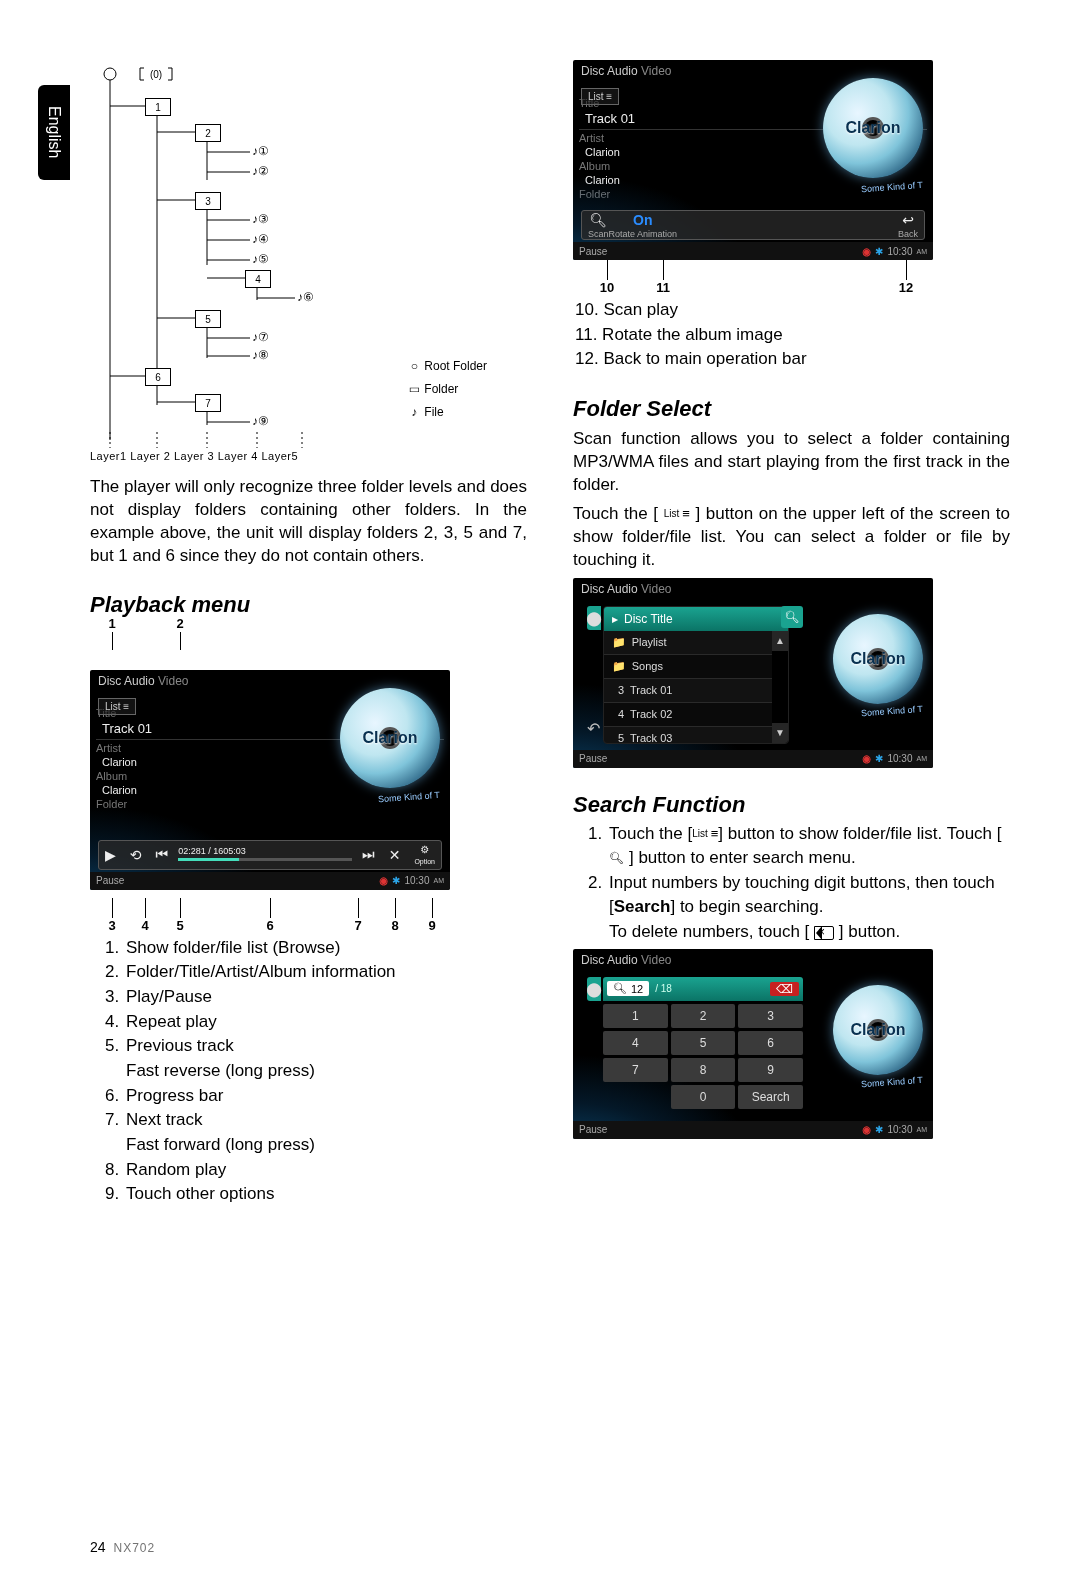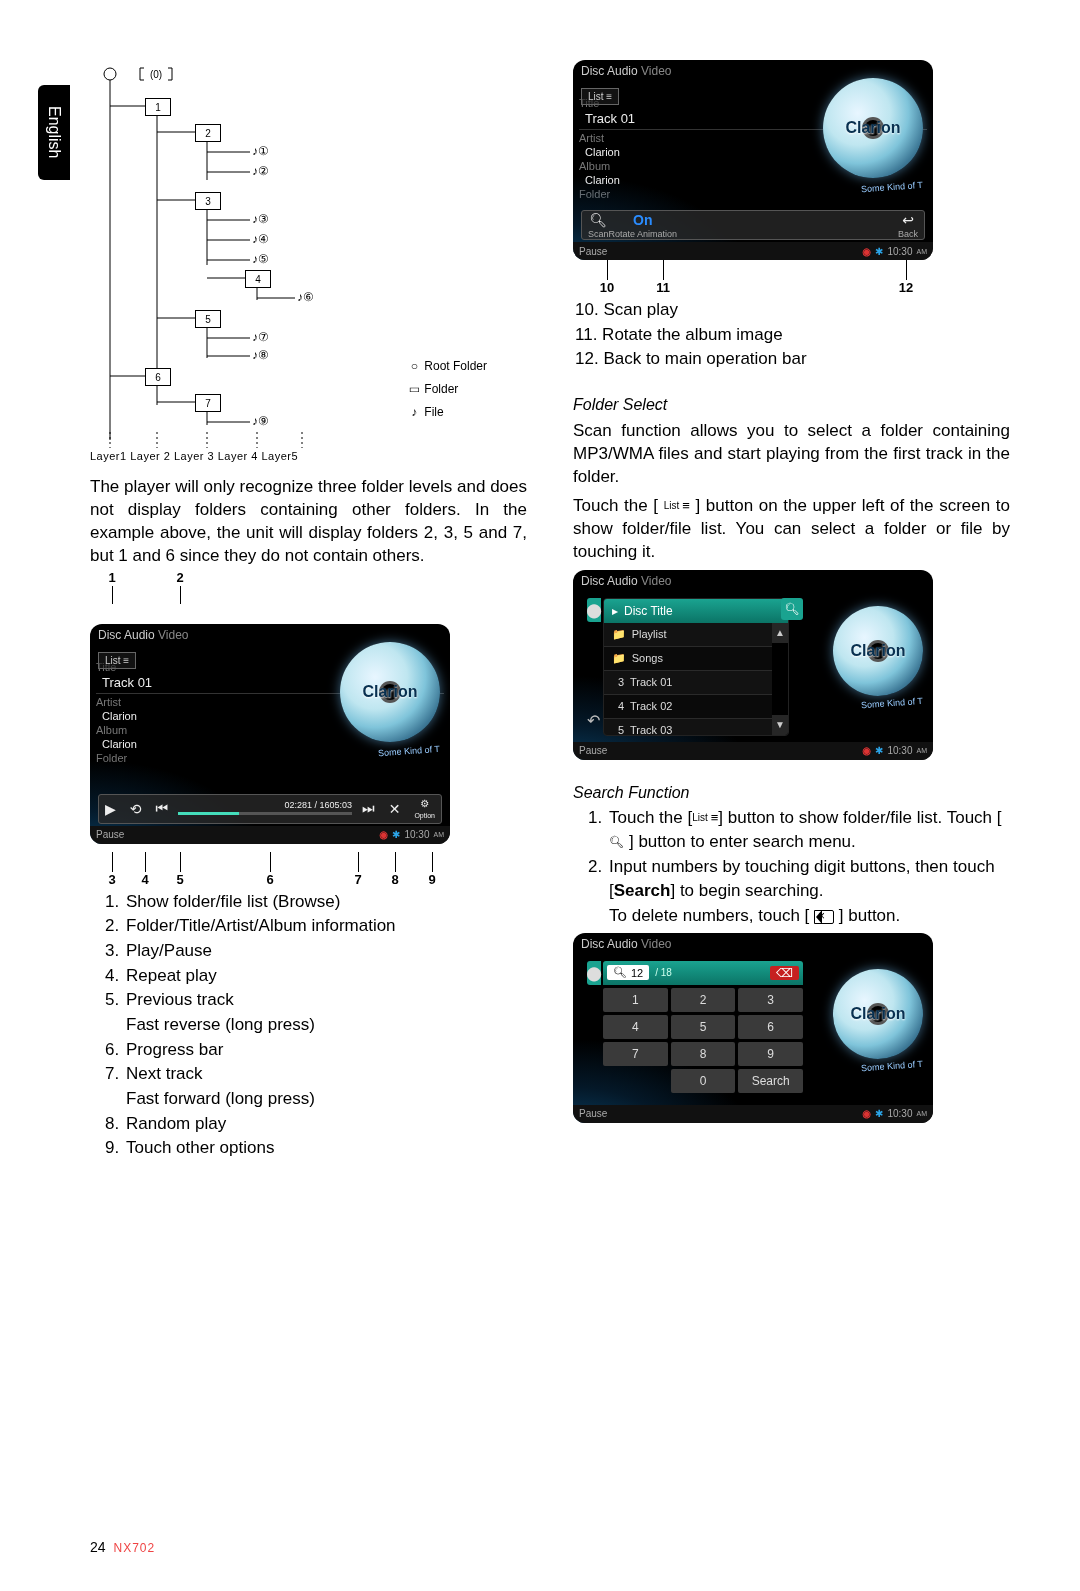--- a/index.html
+++ b/index.html
@@ -51,28 +51,28 @@
   .tree svg { position:absolute; top:0; left:0; }
   .tree .nodebox {
     position:absolute; border:1px solid #000; background:#fff;
     width:24px; height:16px; font-size:10px; display:flex;
     align-items:center; justify-content:center;
   }
   .tree .labelrow { position:absolute; left:0; top:390px; font-size:11px; letter-spacing:0.5px;}
   .legend { position:absolute; right:40px; top:295px; font-size:12px; line-height:1.9;}
   .legend .sym { display:inline-block; width:20px; text-align:center;}
   p { margin: 6px 0; line-height:1.35; font-size:17px; text-align: justify;}
-  h2 { font-style: italic; font-weight: normal; font-size:16px; margin:24px 0 2px 0;}
+  h2 { font-style: italic; font-weight: bold; font-size:22px; margin:24px 0 2px 0;}
   ol.callouts { padding-left: 34px; margin:4px 0; font-size:17px; line-height:1.45;}
   ol.callouts li { padding-left:2px;}
   ol.callouts.start10 { counter-reset: item 9; list-style:none; padding-left:0;}
   ol.callouts.start10 li { counter-increment:item;}
   ol.callouts.start10 li::before { content: counter(item) ".  ";}
   .screenshot {
-    background:#000; color:#ddd; position:relative; border-radius:12px;
+    background:#000; color:#ddd; position:relative; border-radius:2px;
     overflow:hidden;
   }
   .sc1 { width:360px; height:220px; margin:20px 0 8px 0;}
   .sc-right { width:360px; height:200px; }
   .header { font-size:12px; color:#ccc; padding:4px 8px;}
   .header .g { color:#888;}
   .metarow { display:flex; font-size:11px; padding:1px 6px;}
   .metarow .lbl { color:#777; width:42px;}
   .metarow .val { color:#eee;}
   .metaline { border-bottom:1px solid #333; margin:0 6px 1px 6px; height:2px;}
@@ -154,21 +154,21 @@
     border-radius:3px 3px 0 0;
   }
   .srch-hdr .f { background:#fff; color:#000; font-size:11px; padding:1px 6px; border-radius:2px; display:flex; gap:4px; align-items:center;}
   .srch-hdr .cnt{ color:#cfe; font-size:10px;}
   .srch-hdr .del{ background:#c62020; color:#fff; font-size:12px; padding:0 6px; border-radius:2px;}
   .keypad { display:grid; grid-template-columns:repeat(3,1fr); gap:3px; margin-top:3px;}
   .key { background:#3a3a3a; color:#ddd; font-size:12px; height:24px; display:flex;align-items:center;justify-content:center; border-radius:2px;}
   
   .footer { position:absolute; bottom:36px; left:90px; font-size:14px; color:#444;}
   .footer .pg{color:#000;}
-  .footer .mdl{letter-spacing:1px; color:#ef4444; font-size:12px; margin-left:4px;}
+  .footer .mdl{letter-spacing:1px; color:#737373; font-size:12px; margin-left:4px;}
 
   .inlinebtn {
     display:inline-flex; align-items:center; gap:3px;
     font-size:12px; vertical-align:middle;
   }
   .icon-list::before{content:"≡"; font-size:13px;}
   .icon-search::before{content:"🔍︎"; font-size:12px;}
   .icon-del{
     display:inline-block; width:18px; height:12px; border:1px solid #000;
     position:relative; vertical-align:middle; border-radius:0 2px 2px 0;
@@ -268,20 +268,21 @@
         <div class="legend">
           <div><span class="sym">○</span><span>Root Folder</span></div>
           <div><span class="sym">▭</span><span>Folder</span></div>
           <div><span class="sym">♪</span><span>File</span></div>
         </div>
         <div class="labelrow">Layer1  Layer 2  Layer 3  Layer 4  Layer5</div>
       </div>
 
       <p>The player will only recognize three folder levels and does not display folders containing other folders. In the example above, the unit will display folders 2, 3, 5 and 7, but 1 and 6 since they do not contain others.</p>
 
+      <h2>Playback menu</h2>
 
       <div class="pointer-row-top">
         <div class="pt" style="left:22px;"></div>
           <div class="lbl" style="left:22px;">1</div>
         <div class="pt" style="left:90px;"></div>
           <div class="lbl" style="left:90px;">2</div>
       </div>
 
       <div class="screenshot sc1">
         <div class="bgcurve"></div>
@@ -315,21 +316,21 @@
           </div>
         <div style="position:absolute;right:10px;top:122px;font-size:9px;color:#9cf;transform:rotate(-4deg);">Some Kind of T</div>
 
         <div class="ctrlbar">
           <div class="grp">
             <span>▶</span>
             <span>⟲</span>
             <span>⏮</span>
           </div>
           <div class="progress">
-            <div style="display:flex;justify-content:flex-end;">
+            <div style="display:flex;justify-content:flex-start;">
               <span>02:28</span>
               <span>1 / 16</span>
               <span>05:03</span>
             </div>
             <div class="bar"></div>
           </div>
           <div class="grp">
             <span>⏭</span>
             <span>✕</span>
             <span style="font-size:10px;text-align:center;">⚙<br><span style="font-size:7px">Option</span></span>

